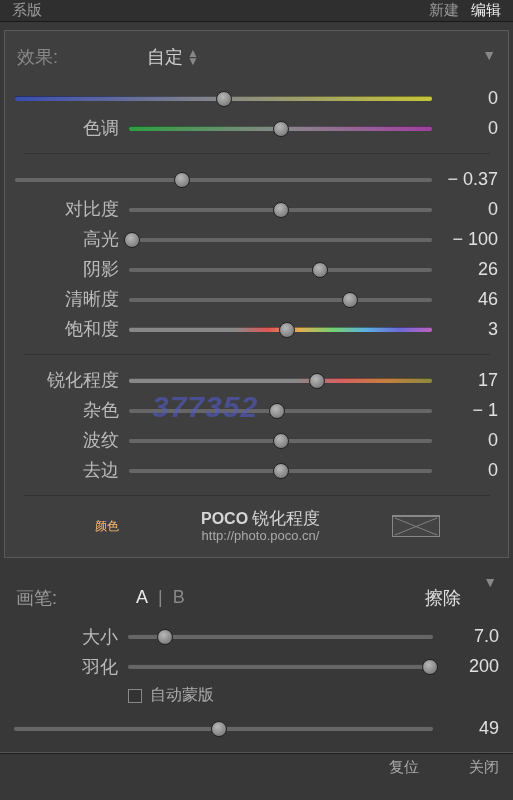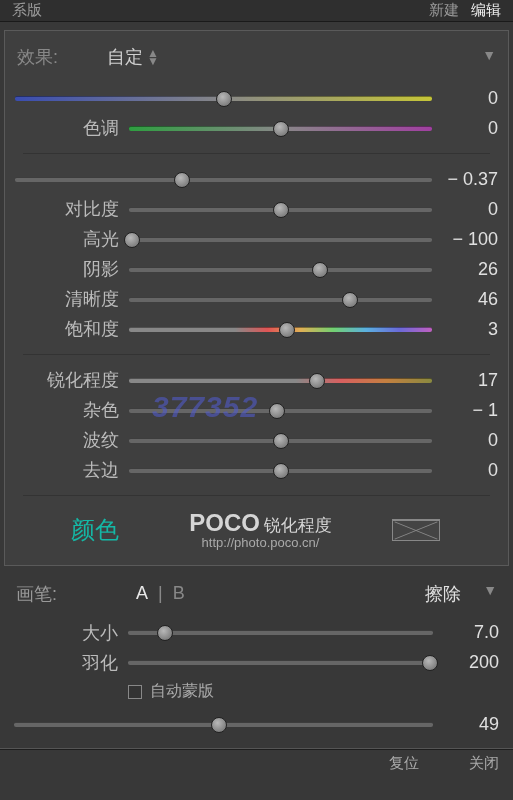--- a/index.html
+++ b/index.html
@@ -29,20 +29,21 @@
     border: 1px solid #5a5a5a;
     background: #3f3f3f;
     padding-bottom: 14px;
     position: relative;
   }
   .section-panel-inner { padding: 8px 10px 0 10px; }
   .section-header {
     display: flex;
     align-items: flex-start;
     padding: 6px 2px 10px 2px;
+    gap: 40px;
   }
   .section-header .title {
     font-size: 18px;
     color: #888;
     width: 90px;
     text-align: left;
   }
   .section-header .dropdown {
     color: #d0d0d0;
     font-size: 18px;
@@ -121,29 +122,29 @@
     background: #555;
     margin: 10px 8px 10px 8px;
     border-bottom: 1px solid #333;
   }
   .color-row {
     display: flex;
     align-items: center;
     margin-top: 14px;
     padding: 0 8px;
   }
-  .color-row .clabel { width: 106px; text-align: right; font-size: 24px; color: #14b8a6; padding-right: 10px;}
+  .color-row .clabel { width: 106px; text-align: right; font-size: 12px; color: #fdba74; padding-right: 10px;}
   .watermark {
     flex: 1;
     text-align: center;
     color: #d5d5d5;
     font-size: 14px;
     line-height: 1.1;
   }
-  .watermark .brand { font-size: 24px; font-weight: bold; }
+  .watermark .brand { font-size: 16px; font-weight: bold; }
   .watermark .sub { font-size: 13px; color: #aaa; }
   .swatch {
     width: 48px;
     height: 22px;
     border: 1px solid #888;
     position: relative;
     margin-left: auto;
     margin-right: 50px;
     background: #444;
   }
@@ -163,20 +164,21 @@
 
   .brush-section {
     margin: 4px 4px 0 4px;
     position: relative;
     padding: 8px 10px 0 10px;
   }
   .brush-header {
     display: flex;
     align-items: center;
     padding: 4px 2px 8px 2px;
+    margin-top: 12px;
   }
   .brush-header .title { font-size: 18px; color: #999; width: 100px;}
   .brush-header .ab { flex:1; display:flex; gap:18px; padding-left:20px; font-size:18px;}
   .brush-header .ab .a { color:#e8e8e8; }
   .brush-header .ab .b { color:#888; }
   .brush-header .ab .sep { color:#888; margin: 0 -8px;}
   .brush-header .erase { color:#e0e0e0; font-size:18px; margin-right: 36px; }
   .auto-mask-row {
     display:flex; align-items:center; height:28px;
     padding-left: 114px; font-size:16px; color:#aaa;

